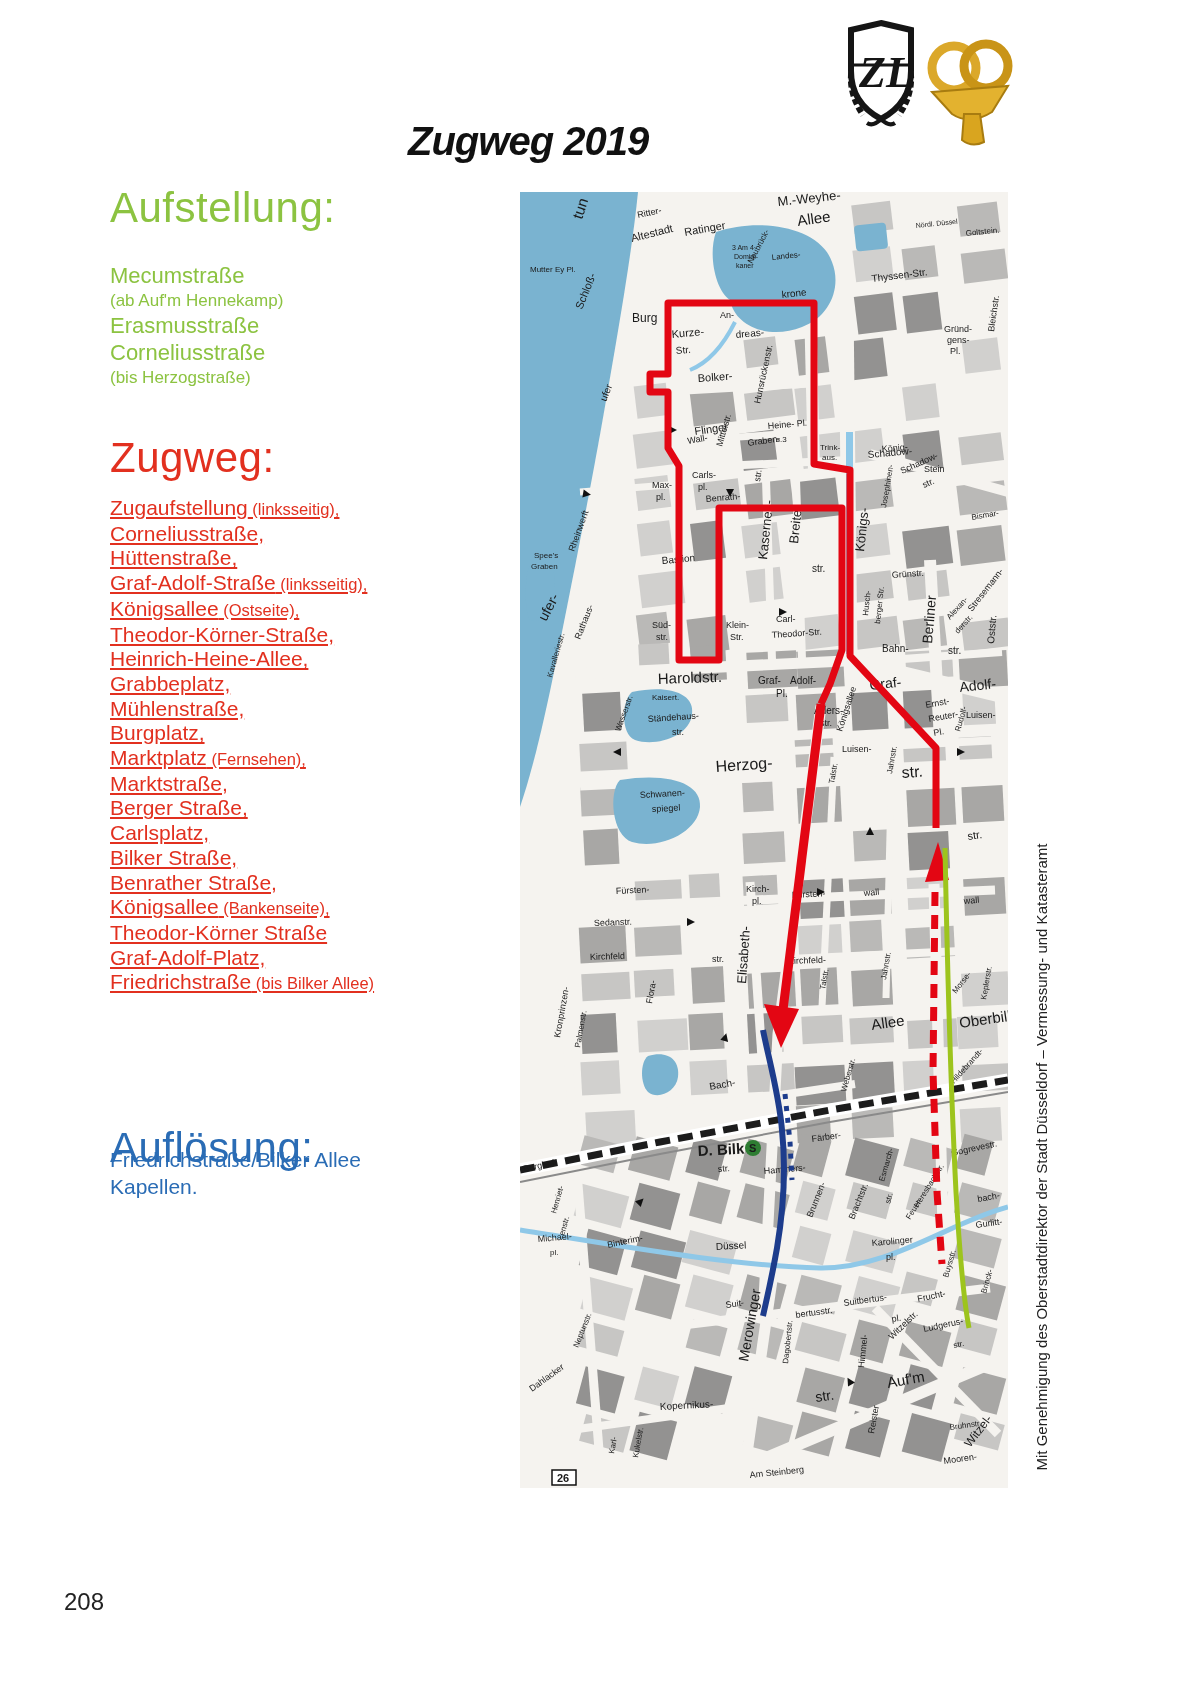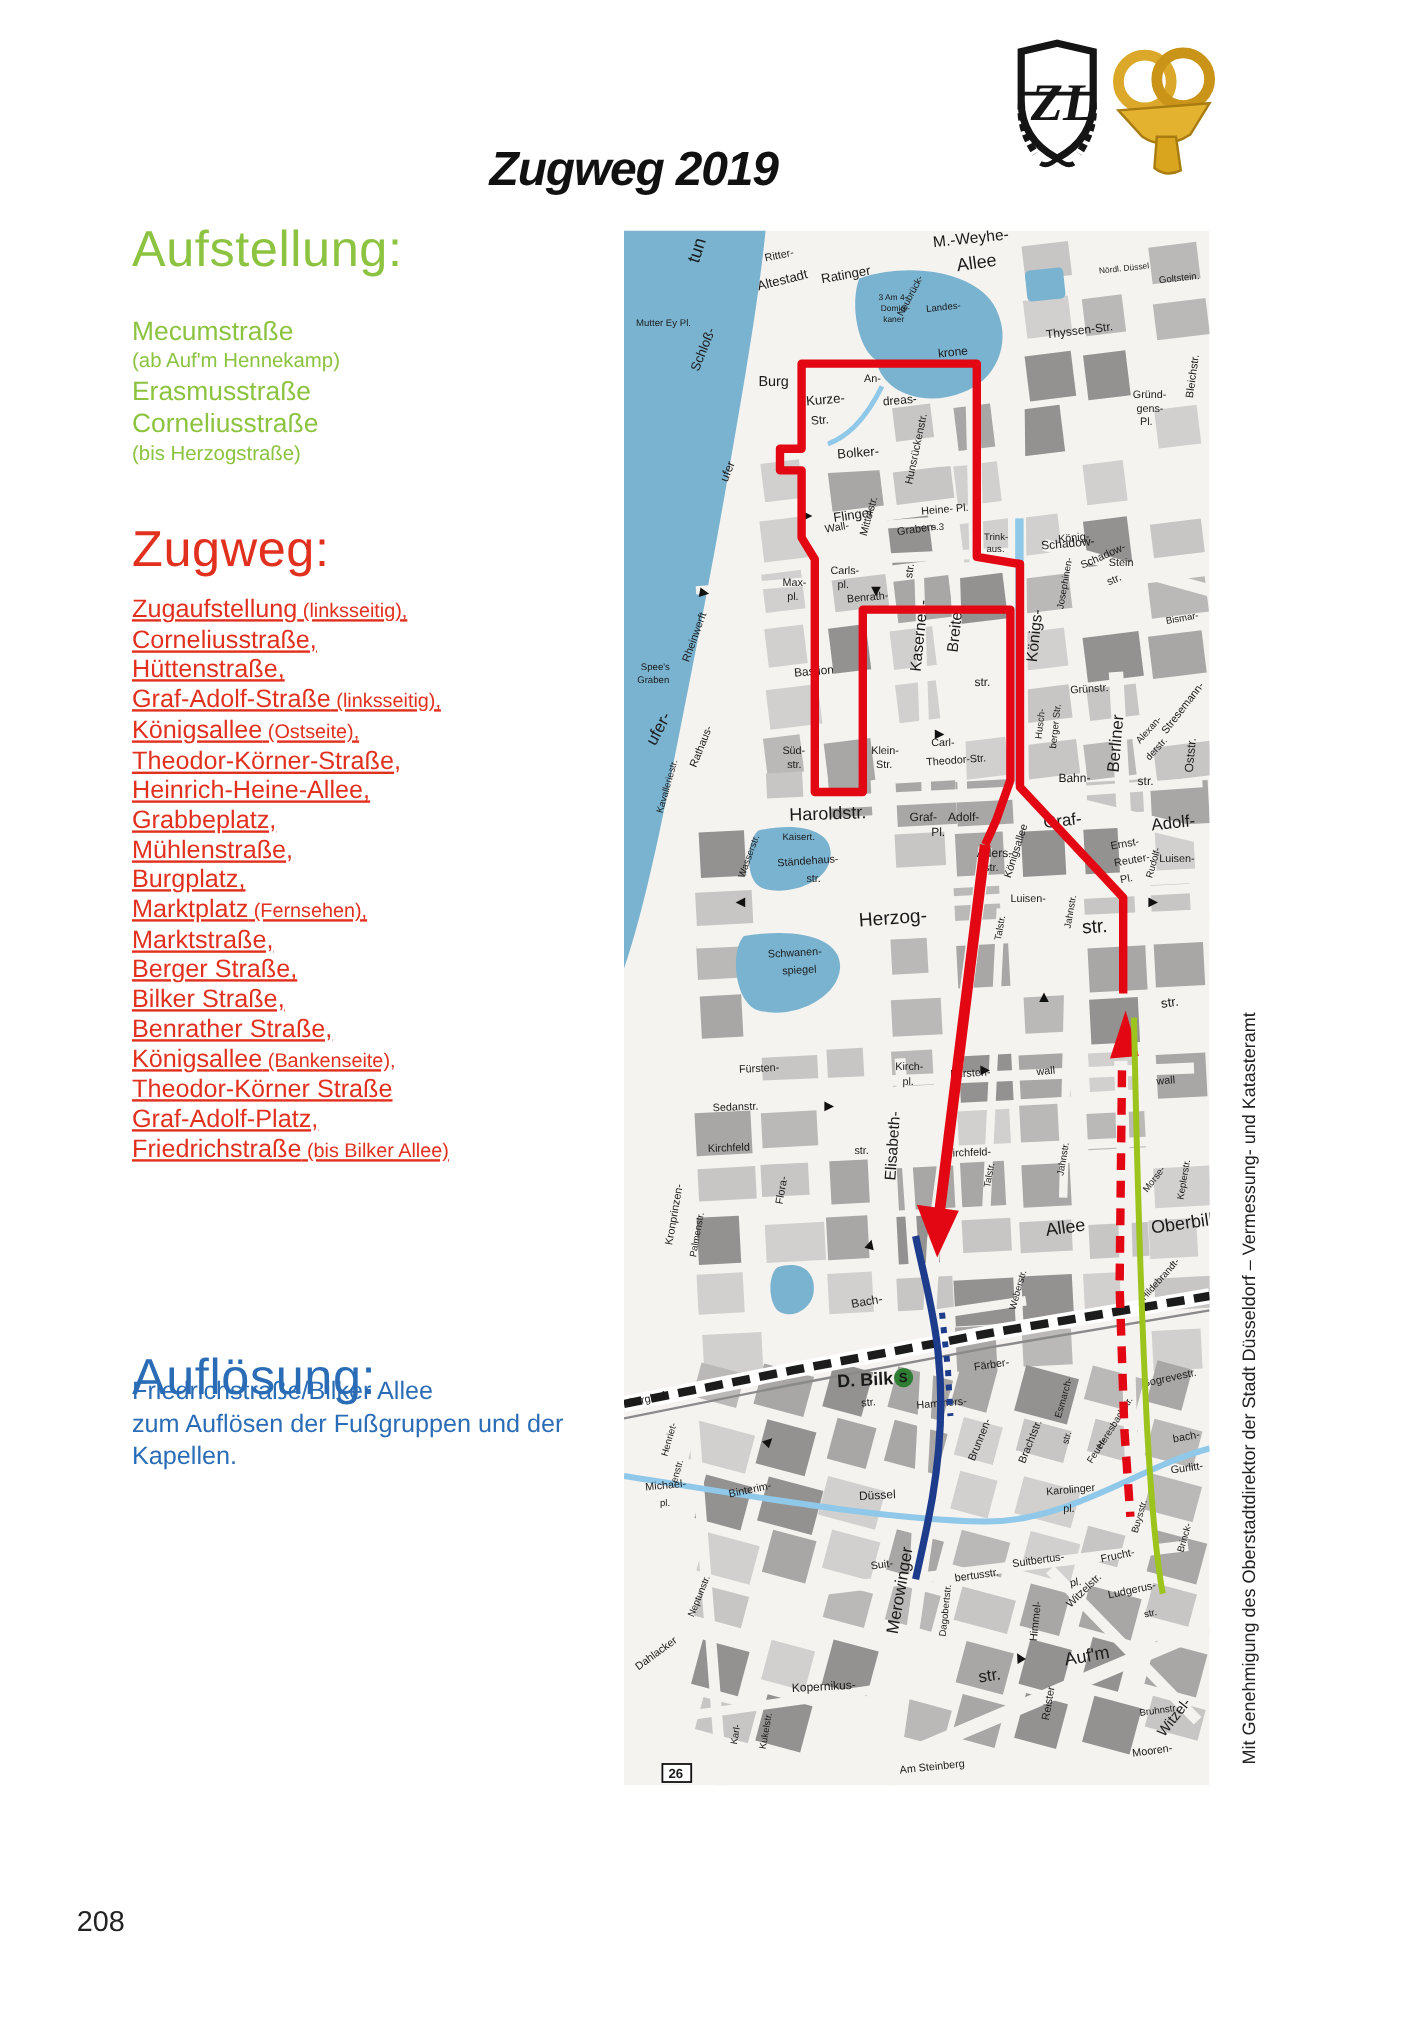--- a/index.html
+++ b/index.html
@@ -13,21 +13,21 @@
   #h-blue{top:1124px;color:#2a6cb5;}
   #list-green{top:262px;color:#8cc341;font-size:22px;line-height:27px;}
   #list-green .sm{font-size:17px;line-height:23px;}
   #list-red{top:496px;color:#e2301f;font-size:21px;line-height:24.7px;text-decoration:underline;}
   #list-red .note{font-size:16.5px;}
   #list-blue{top:1146px;color:#2a6cb5;font-size:21px;line-height:27px;}
   #credit{left:1041px;top:1157px;transform:translate(-50%,-50%) rotate(-90deg);font-size:15px;color:#222;white-space:nowrap;}
   #pagenum{left:64px;top:1588px;font-size:24px;color:#222;}
   #map-wrap{left:520px;top:192px;width:488px;height:1296px;}
   #map-svg text{font-family:"Liberation Sans",sans-serif;fill:#1a1a1a;}
-  #zl-logo{left:843px;top:32px;}
+  #zl-logo{left:843px;top:19px;}
   #cc-logo{left:924px;top:34px;}
 </style>
 </head>
 <body>
 
 <h1 id="title" class="abs">Zugweg 2019</h1>
 
 <div id="zl-logo" class="abs">
   <svg width="76" height="110" viewBox="0 0 76 110">
     <path d="M13,36 Q0,66 20,96" fill="none" stroke="#151515" stroke-width="6" stroke-dasharray="6 3"></path>
@@ -66,32 +66,32 @@
     <div class="r-item"><span>Graf-Adolf-Straße</span><span class="note"> (linksseitig),</span></div>
     <div class="r-item"><span>Königsallee</span><span class="note"> (Ostseite),</span></div>
     <div class="r-item"><span>Theodor-Körner-Straße,</span></div>
     <div class="r-item"><span>Heinrich-Heine-Allee,</span></div>
     <div class="r-item"><span>Grabbeplatz,</span></div>
     <div class="r-item"><span>Mühlenstraße,</span></div>
     <div class="r-item"><span>Burgplatz,</span></div>
     <div class="r-item"><span>Marktplatz</span><span class="note"> (Fernsehen),</span></div>
     <div class="r-item"><span>Marktstraße,</span></div>
     <div class="r-item"><span>Berger Straße,</span></div>
+    <div class="r-item"><span>Carlsplatz,</span></div>
     <div class="r-item"><span>Bilker Straße,</span></div>
     <div class="r-item"><span>Benrather Straße,</span></div>
     <div class="r-item"><span>Königsallee</span><span class="note"> (Bankenseite),</span></div>
     <div class="r-item"><span>Theodor-Körner Straße</span></div>
     <div class="r-item"><span>Graf-Adolf-Platz,</span></div>
     <div class="r-item"><span>Friedrichstraße</span><span class="note"> (bis Bilker Allee)</span></div>
   </div>
 
 <div id="h-blue" class="abs col sec-h">Auflösung:</div>
 <div id="list-blue" class="abs col">
     <div>Friedrichstraße/Bilker Allee</div>
-    <div>zum Auflösen der Fußgruppen und der</div>
     <div>Kapellen.</div>
   </div>
 
 <div id="map-wrap" class="abs">
   <svg id="map-svg" width="488" height="1296" viewBox="0 0 488 1296">
     <rect x="0" y="0" width="488" height="1296" fill="#f5f3ef"></rect>
     <g id="g-river">
       <path d="M0,0 L118,0 C112,60 98,140 84,220 C70,300 52,390 36,470 C24,530 12,580 0,615 Z" fill="#7ab3d0"></path>
       <path d="M118,0 C112,60 98,140 84,220 C70,300 52,390 36,470 C24,530 12,580 0,615" fill="none" stroke="#f5f3ef" stroke-width="0"></path>
     </g>

